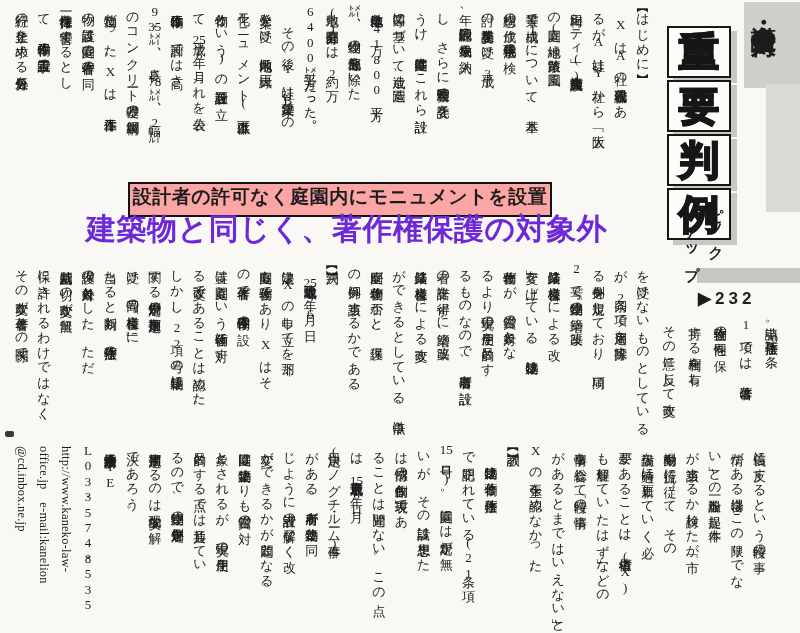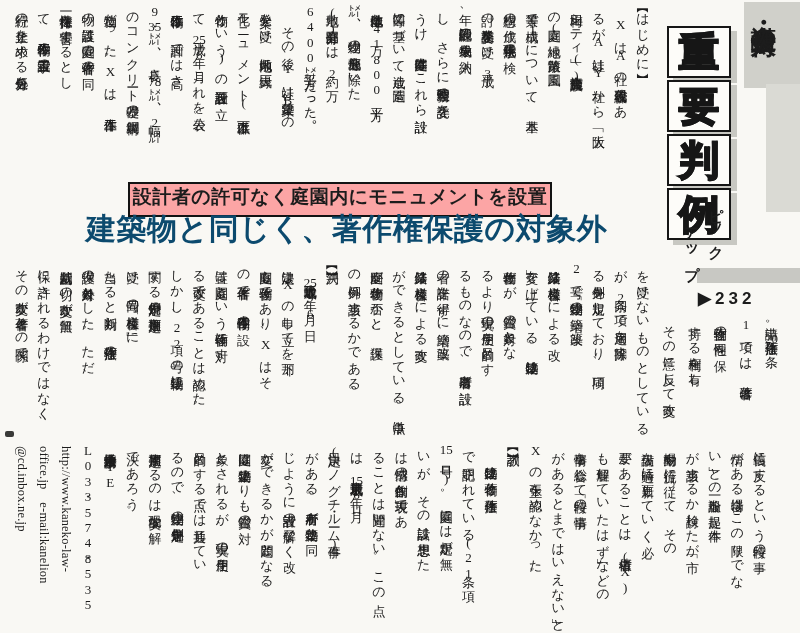--- a/index.html
+++ b/index.html
@@ -37,21 +37,21 @@
   .p1{left:706px;top:197px;} .p2{left:682px;top:217px;}
   .issue{position:absolute;left:698px;top:288px;z-index:2;font-family:"Liberation Sans",sans-serif;
          font-size:17px;font-weight:700;letter-spacing:4px;}
 
   
   .kicker{position:absolute;left:128px;top:182px;width:420px;height:31px;z-index:3;
           border:2px solid #131313;background:#fca5a5;display:flex;align-items:flex-start;
           justify-content:center;font-family:"Liberation Sans",sans-serif;
           font-size:19px;font-weight:600;letter-spacing:.5px;}
   .headline{position:absolute;left:86px;top:209px;margin:0;z-index:3;white-space:nowrap;
-            font-size:30px;font-weight:800;letter-spacing:.5px;color:#0c4a6e;}
+            font-size:30px;font-weight:800;letter-spacing:.5px;color:#6d28d9;}
 </style>
 </head>
 <body>
 
 <div class="page">
 
   <div class="gray g1"></div>
   <div class="gray g2"></div>
   <div class="gray gstrip"></div>
   <div class="gray speck"></div>

